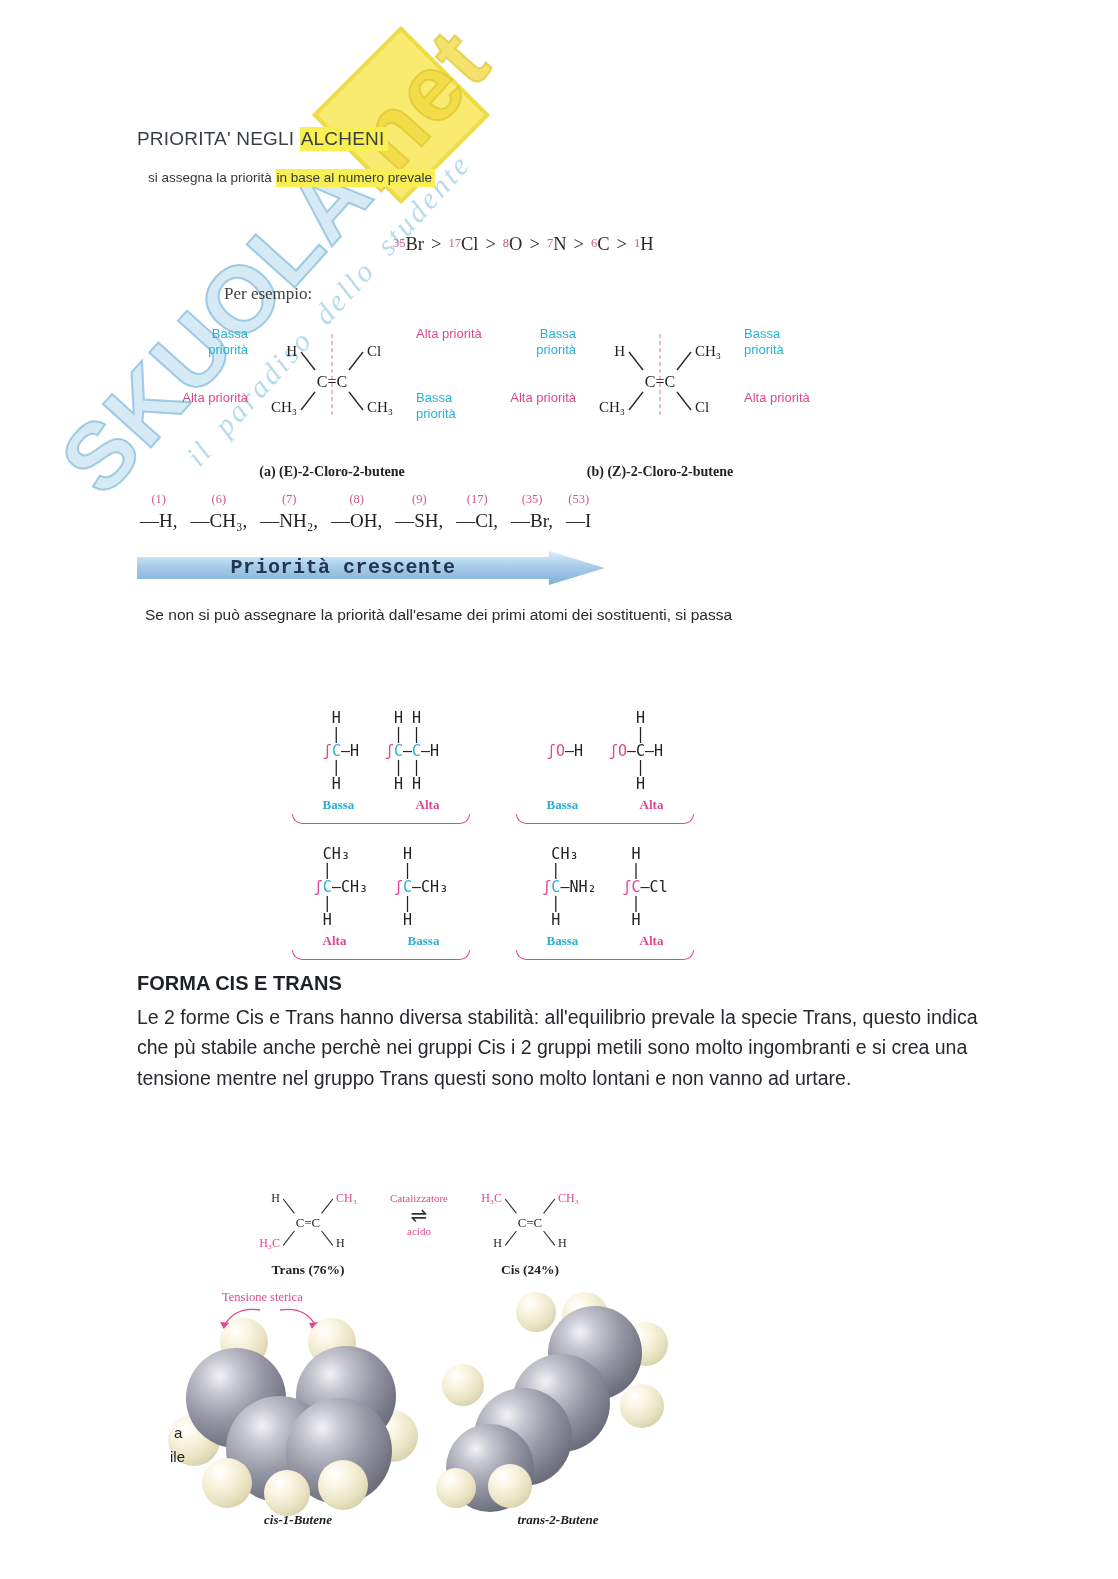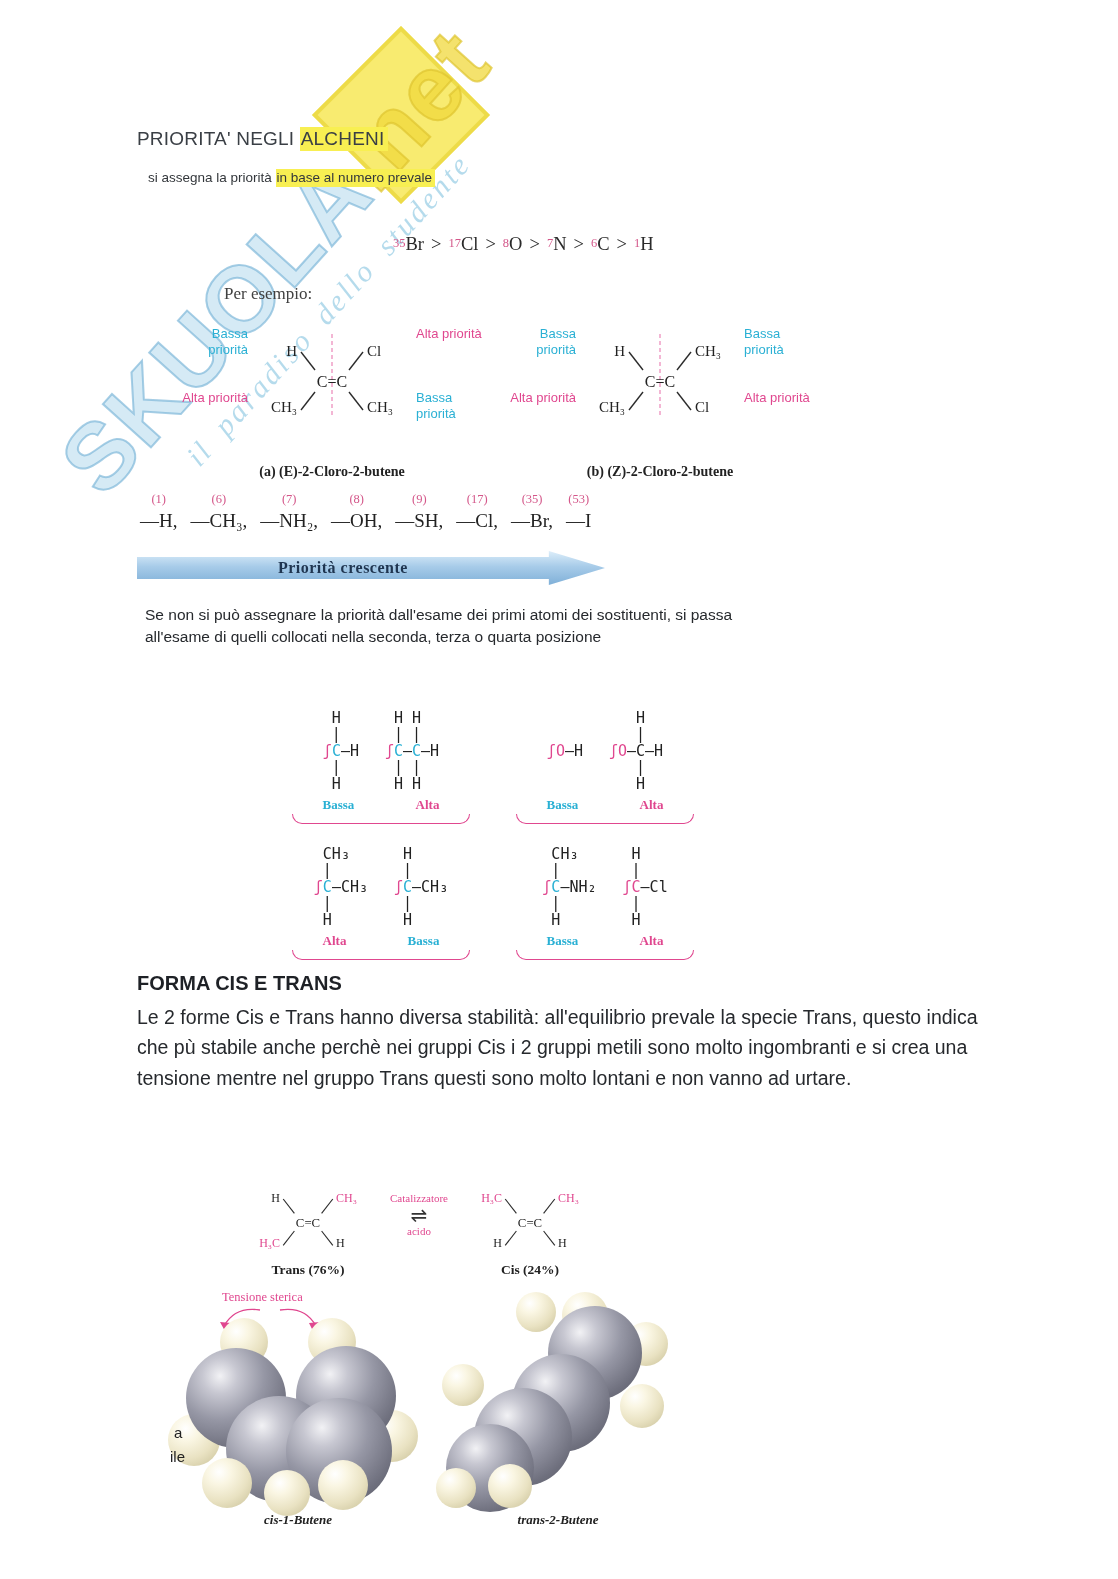--- a/index.html
+++ b/index.html
@@ -65,22 +65,22 @@
   .pnum { font-family:"Liberation Serif",serif; font-size:12.5px; color:#d4578a; height:18px; }
   .pgroup { font-family:"Liberation Serif","DejaVu Serif",serif; font-size:19px; color:#222; }
   
   .arrow-banner {
     left:137px; top:551px; width:468px; height:34px;
     clip-path:polygon(0 18%, 88% 18%, 88% 0, 100% 50%, 88% 100%, 88% 82%, 0 82%);
     background:linear-gradient(180deg,#ddeefa 0%, #a8cce9 45%, #7fb0d8 100%);
   }
   .arrow-text {
     position:absolute; left:0; top:0; width:88%; height:34px; line-height:34px;
-    text-align:center; font-family:Liberation Serif, serif; font-weight:600;
-    font-size:16px; color:#1f3550; letter-spacing:.5px;
+    text-align:center; font-family:Liberation Mono, monospace; font-weight:600;
+    font-size:20px; color:#1f3550; letter-spacing:.5px;
   }
   
   .fig-minis { left:292px; top:708px; }
   .mrow { display:flex; gap:46px; margin-bottom:20px; }
   .pair { width:178px; }
   .pairminis { display:flex; gap:26px; align-items:center; justify-content:center; min-height:86px; }
   .mini { font-family:"DejaVu Sans Mono",monospace; font-size:15px; line-height:1.1; color:#222; }
   .mini div { white-space:pre; }
   .pairlabels { display:flex; justify-content:space-around; margin-top:3px;
     font-family:"Liberation Serif",serif; font-weight:700; font-size:13px; }
@@ -248,21 +248,20 @@
         <span class="pgroup">—I</span>
       </div>
   </div>
 
   <div class="abs arrow-banner">
     <span class="arrow-text">Priorità crescente</span>
   </div>
 
   <div class="abs note">
     <div>Se non si può assegnare la priorità dall'esame dei primi atomi dei sostituenti, si passa</div>
-    <div>all'esame di quelli collocati nella seconda, terza o quarta posizione</div>
   </div>
 
   <div class="abs fig-minis">
     <div class="mrow">
       <div class="pair">
         <div class="pairminis">
           <div class="mini">
             <div> H</div>
             <div> |</div>
             <div><span class="sq">ʃ</span><span class="cy">C</span><span class="dk">—H</span></div>

